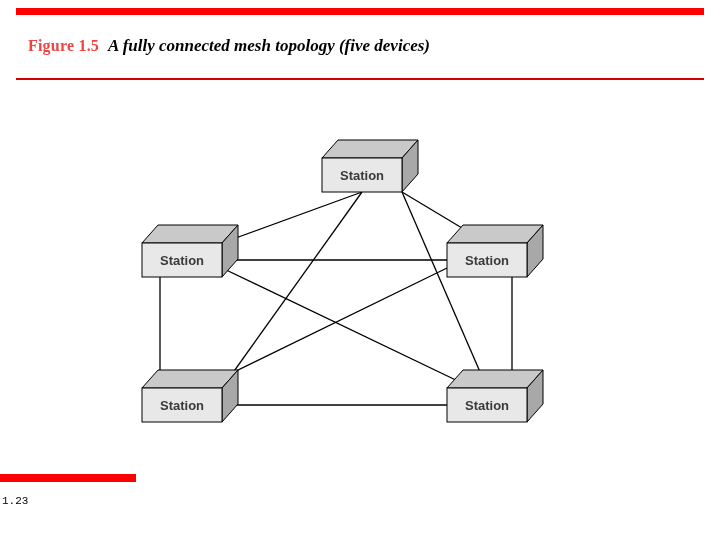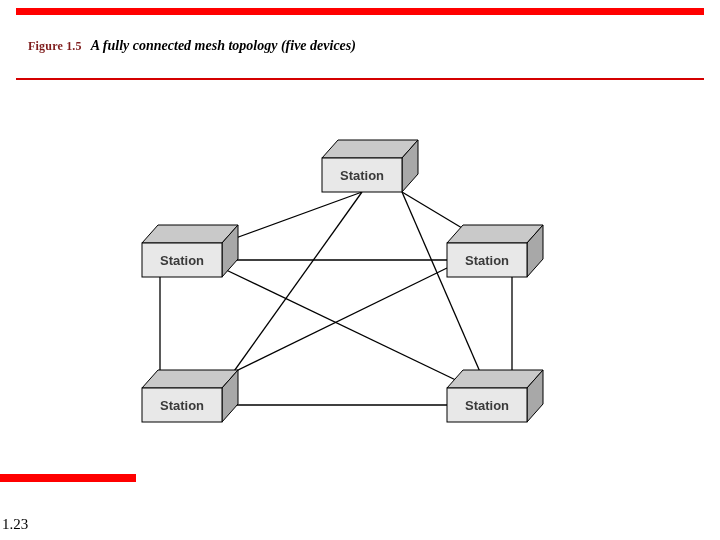--- a/index.html
+++ b/index.html
@@ -33,28 +33,28 @@
   .title-row {
     position: absolute;
     left: 28px;
     top: 36px;
     width: 670px;
     height: 26px;
     white-space: nowrap;
   }
   .fig-label {
     font-family: "Liberation Serif", serif;
-    font-size: 12px;
+    font-size: 16px;
     font-weight: bold;
-    color: #7f1d1d;
+    color: #ef4444;
     letter-spacing: 0.2px;
   }
   .fig-caption {
     font-family: "Liberation Serif", serif;
-    font-size: 14px;
+    font-size: 17px;
     font-weight: bold;
     font-style: italic;
     color: #000000;
     margin-left: 9px;
   }
   
   .title-rule {
     position: absolute;
     left: 16px;
     top: 78px;
@@ -67,23 +67,23 @@
     position: absolute;
     left: 0px;
     top: 474px;
     width: 136px;
     height: 8px;
     background: #ff0000;
   }
   .page-num {
     position: absolute;
     left: 2px;
-    top: 516px;
-    font-family: Liberation Serif, serif;
-    font-size: 15px;
+    top: 495px;
+    font-family: Liberation Mono, monospace;
+    font-size: 11px;
     color: #000000;
   }
   
   .diagram {
     position: absolute;
     left: 112px;
     top: 100px;
     width: 460px;
     height: 340px;
   }

